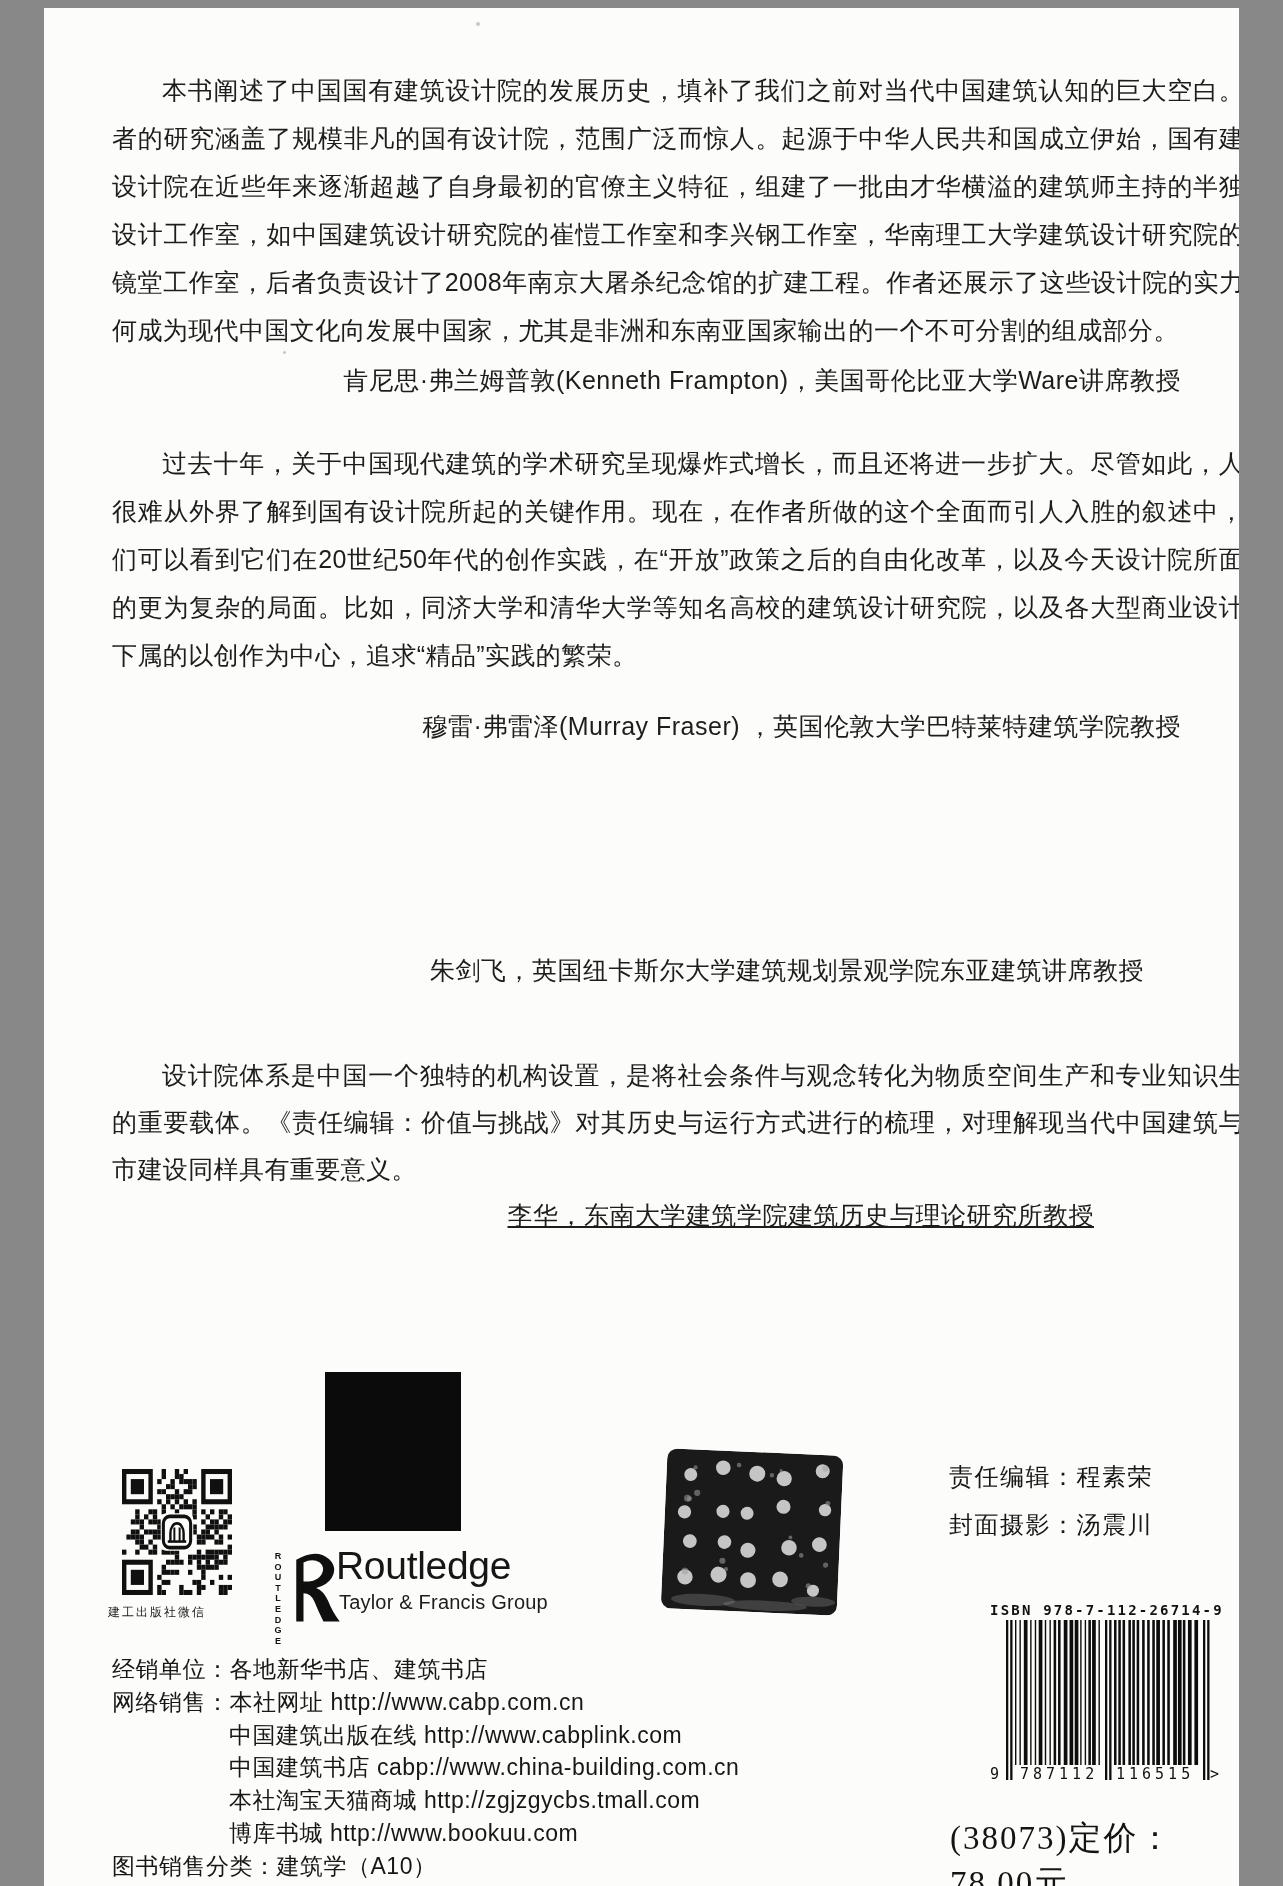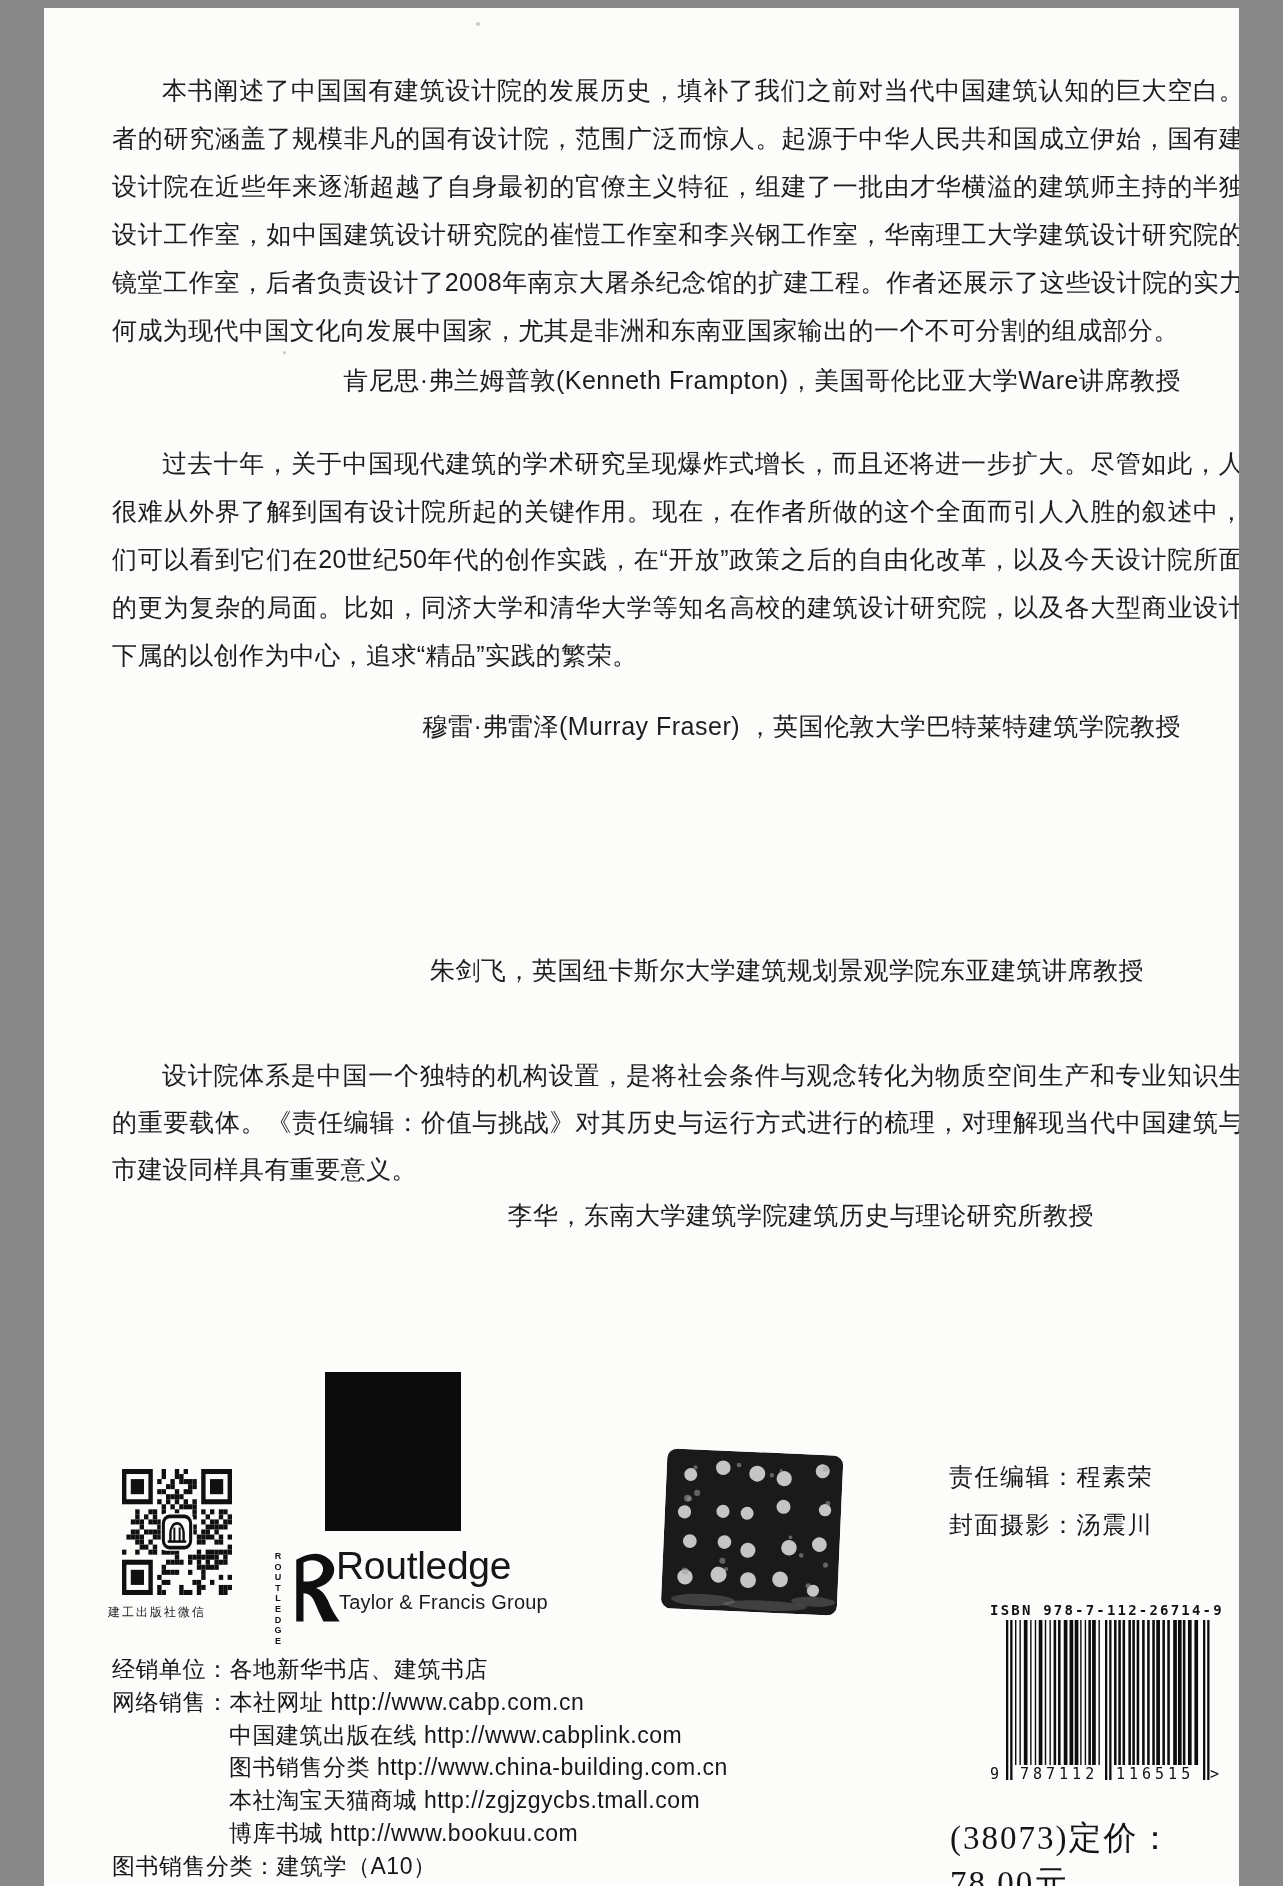--- a/index.html
+++ b/index.html
@@ -9,21 +9,21 @@
         font-size:25px;line-height:48px;text-indent:2em;letter-spacing:0.4px;}
   .p1{top:58px;}
   .p2{top:431px;}
   .p3{top:796px;line-height:47px;}
   .p4{top:1044px;line-height:47px;}
   .attr{position:absolute;left:68px;width:1158px;text-align:right;font-size:25px;
         letter-spacing:0.5px;box-sizing:border-box;}
   .a1{top:356px;padding-right:89px;}
   .a2{top:702px;padding-right:89px;}
   .a3{top:946px;padding-right:126px;}
-  .a4{top:1191px;padding-right:176px;}
+  .a4{top:1191px;padding-right:176px;text-decoration:underline;}
   .black-block{position:absolute;left:281px;top:1364px;width:136px;height:159px;background:#0b0b0b;}
   #qr-wrap{position:absolute;left:78px;top:1461px;width:110px;height:126px;}
   .qr-label{position:absolute;left:64px;top:1596px;width:140px;font-size:12px;letter-spacing:2px;
             text-align:left;color:#222;}
   .rvert{position:absolute;left:229px;top:1543px;height:76px;writing-mode:vertical-rl;
          text-orientation:upright;font-size:9px;font-weight:bold;letter-spacing:0.6px;color:#111;}
   #rmark{position:absolute;left:245px;top:1540px;}
   .rword{position:absolute;left:292px;top:1536px;font-size:39px;color:#161616;letter-spacing:-0.3px;}
   .rtag{position:absolute;left:295px;top:1583px;font-size:20px;color:#1c1c1c;letter-spacing:0.2px;}
   #thumb{position:absolute;left:620px;top:1444px;transform:rotate(2.5deg);}
@@ -367,21 +367,21 @@
     <span class="bd1">9</span>
     <span class="bd2">787112</span>
     <span class="bd3">116515</span>
     <span class="bd4">&gt;</span>
   </div>
 
   <div class="sales">
     <div>经销单位：各地新华书店、建筑书店</div>
     <div>网络销售：本社网址 http://www.cabp.com.cn</div>
     <div class="ind">中国建筑出版在线 http://www.cabplink.com</div>
-    <div class="ind">图书销售分类 http://www.china-building.com.cn</div>
+    <div class="ind">中国建筑书店 cabp://www.china-building.com.cn</div>
     <div class="ind">本社淘宝天猫商城 http://zgjzgycbs.tmall.com</div>
     <div class="ind">博库书城 http://www.bookuu.com</div>
     <div>图书销售分类：建筑学（A10）</div>
   </div>
 
   <div class="price">(38073)定价：78.00元</div>
 
   <div class="speck" style="left:432px;top:14px;width:4px;height:4px;"></div>
   <div class="speck" style="left:1248px;top:627px;width:5px;height:4px;"></div>
   <div class="speck" style="left:239px;top:343px;width:3px;height:3px;"></div>

